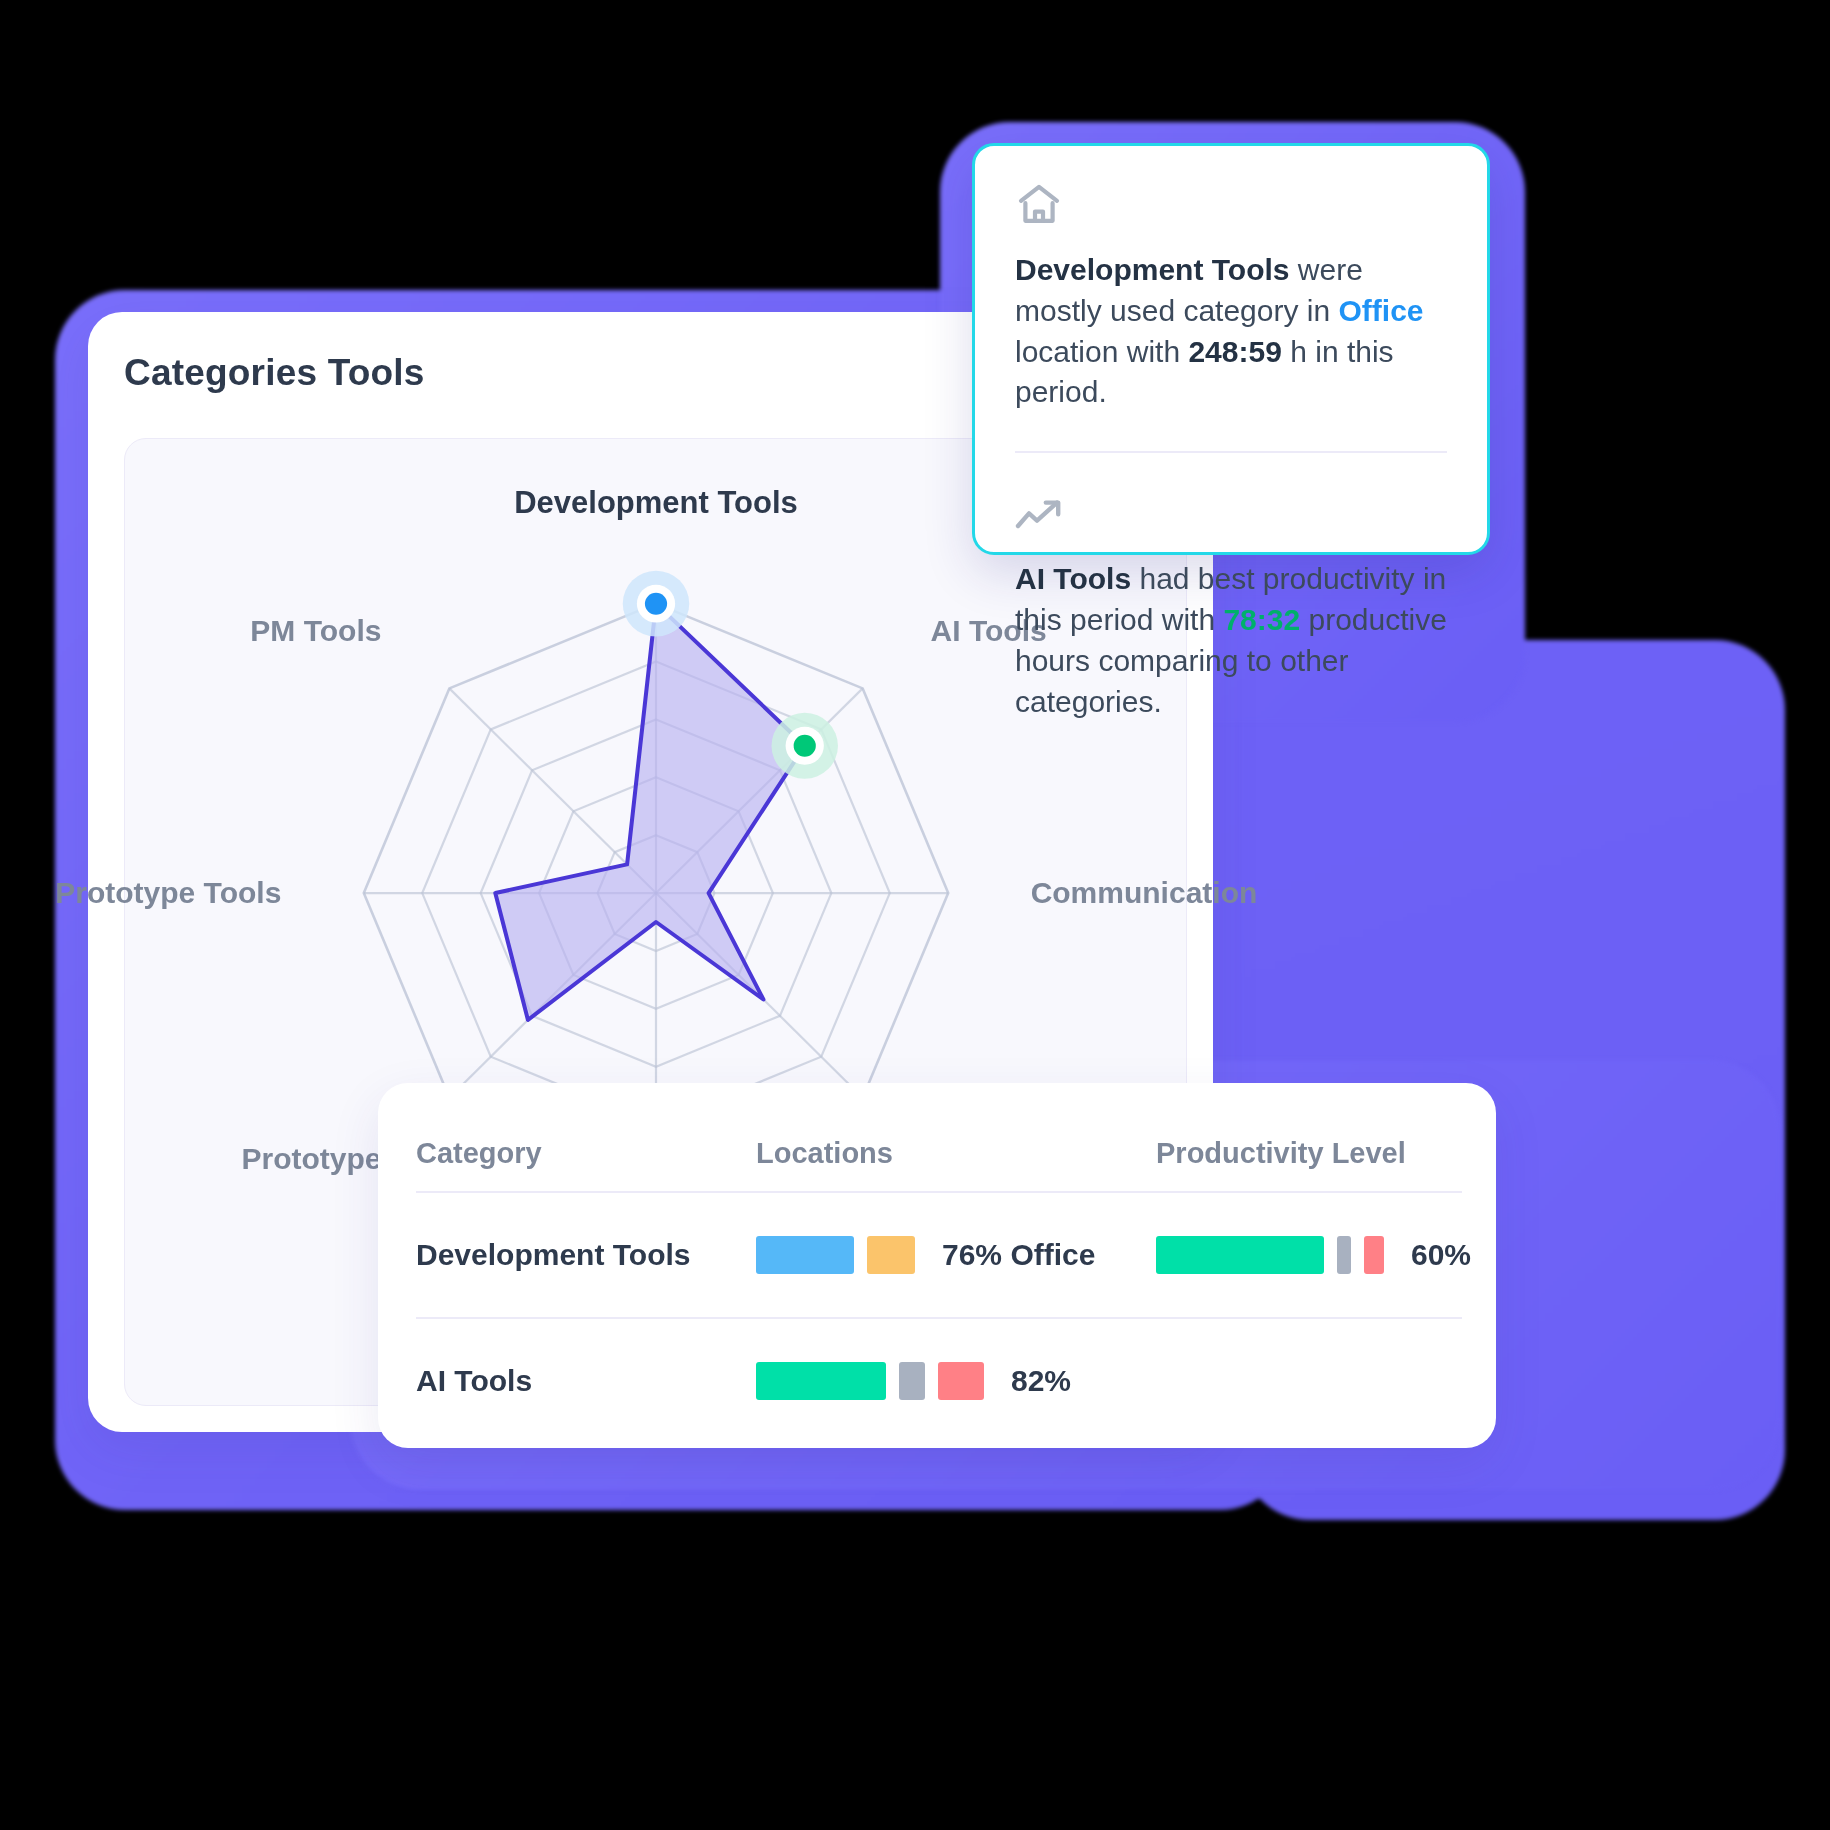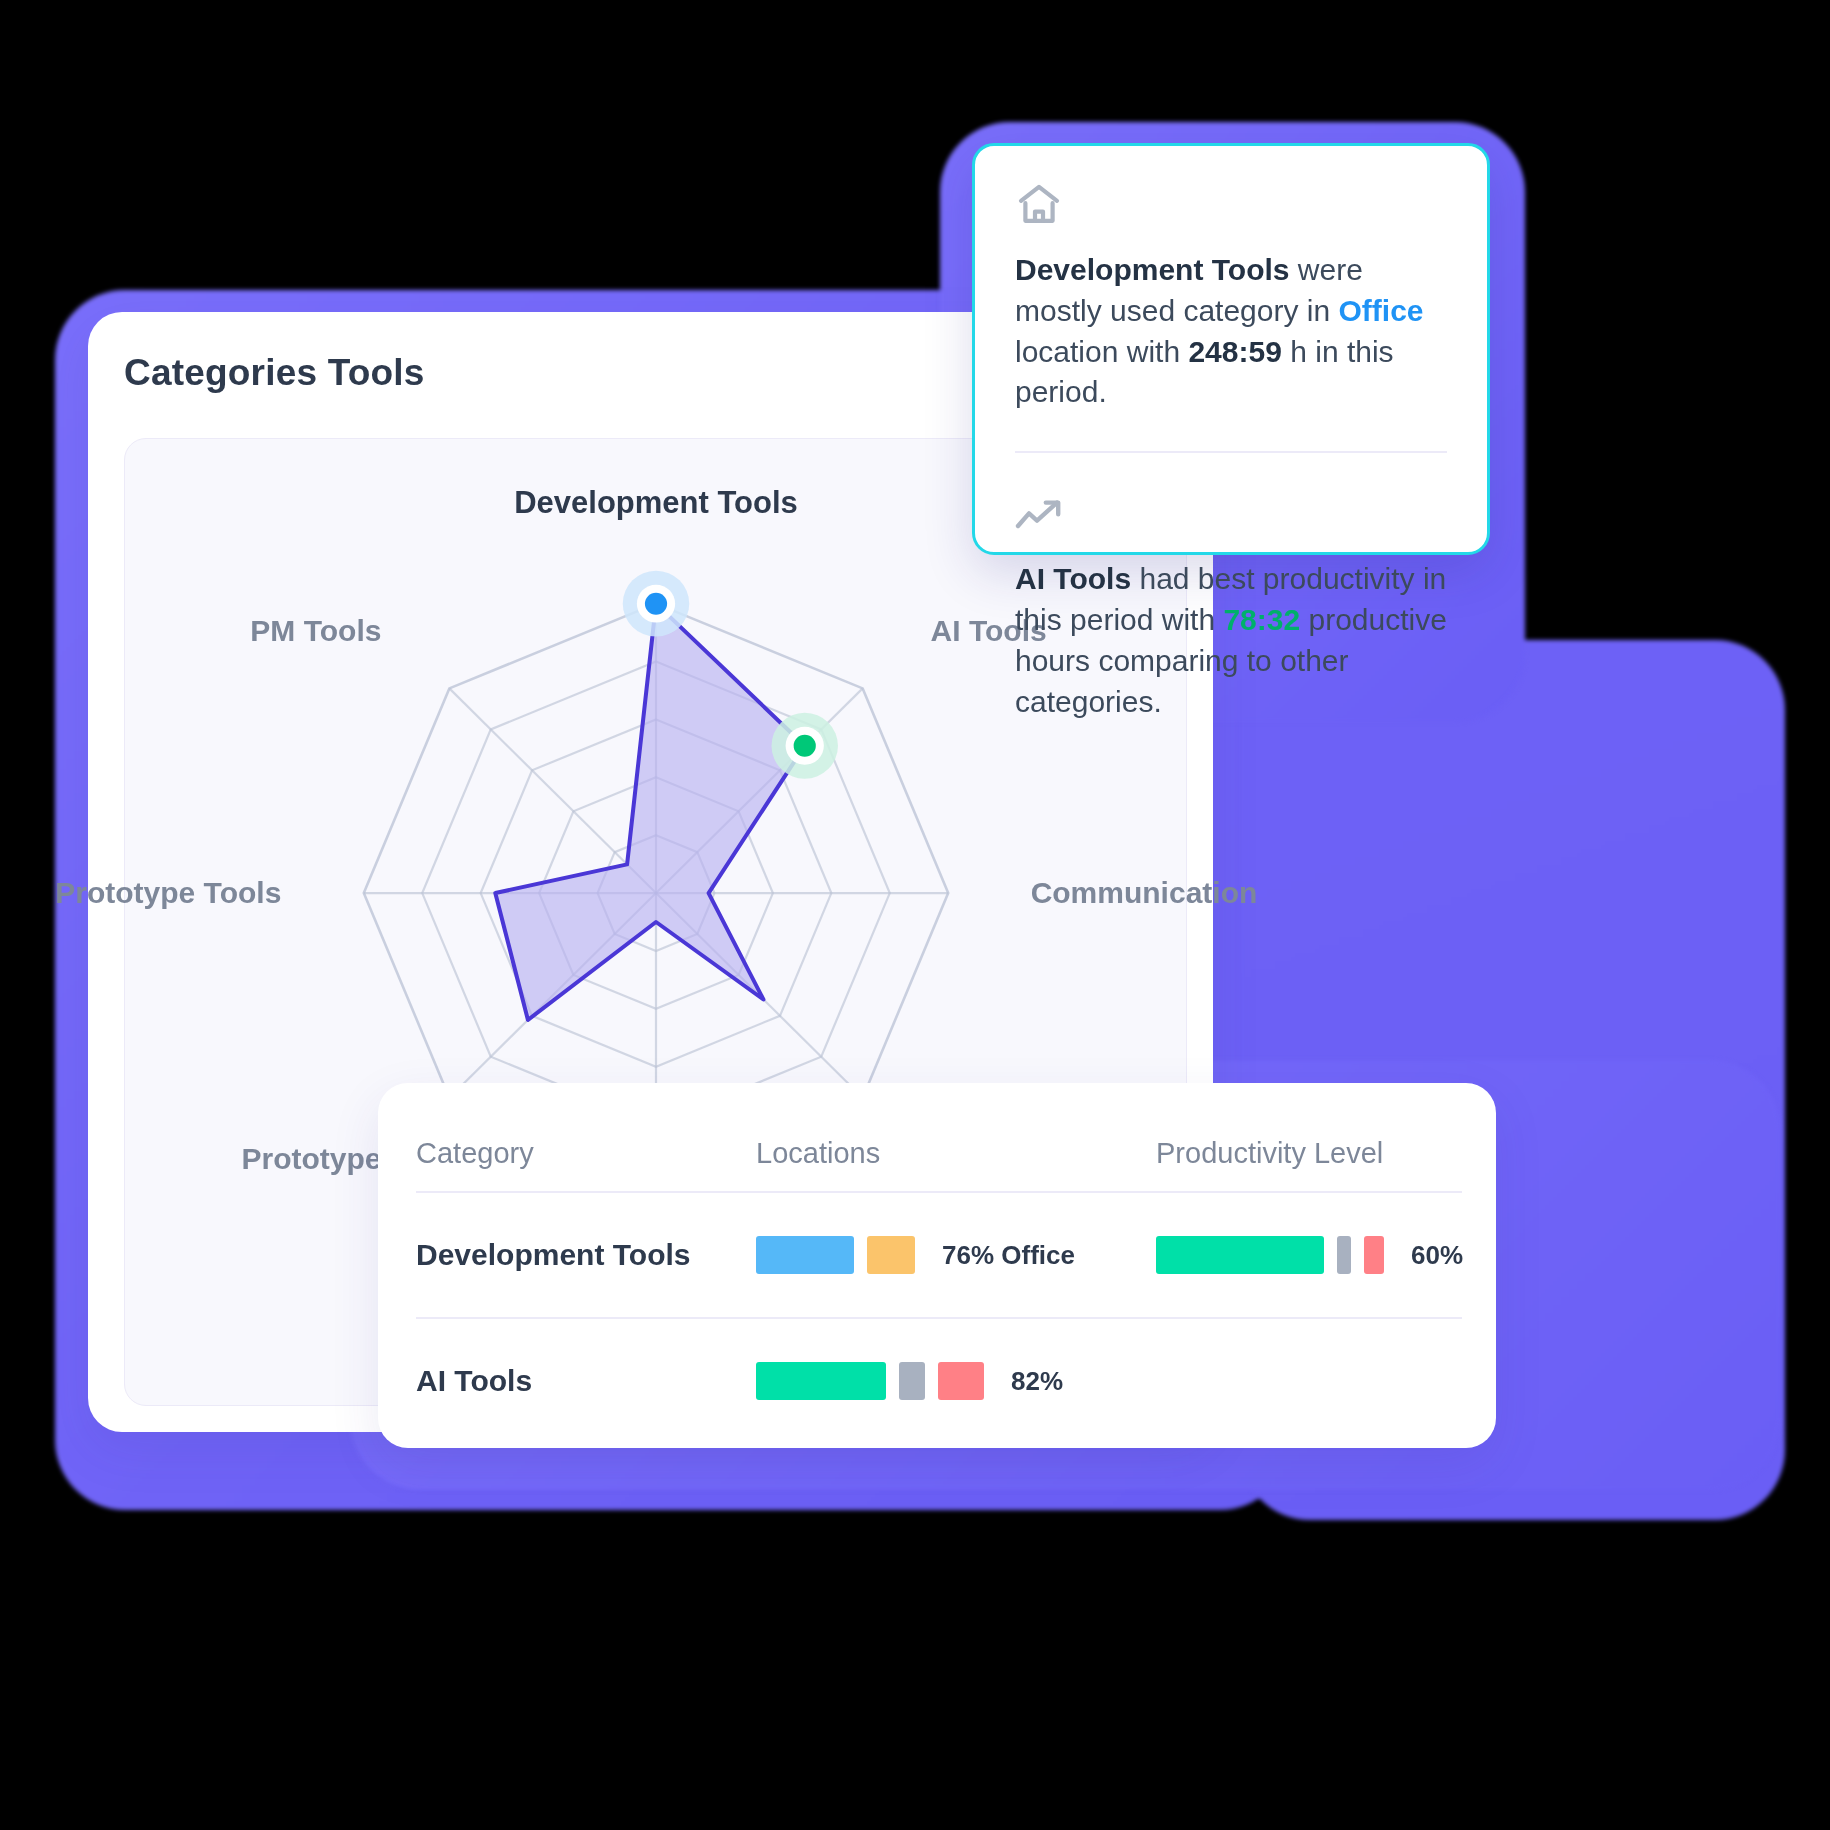--- a/index.html
+++ b/index.html
@@ -76,30 +76,30 @@
 
   
   .card-table{
     position:absolute;left:378px;top:1083px;width:1118px;height:365px;
     background:#fff;border-radius:30px;
     box-shadow:0 18px 50px rgba(60,50,150,.10);
   }
   .tbl{position:absolute;left:38px;right:34px;top:32px;}
   .tbl-row{display:flex;align-items:center;}
   .tbl-head{height:76px;}
-  .th{font-size:29px;color:#7d8799;font-weight:400;}
+  .th{font-size:29px;color:#7d8799;font-weight:700;}
   .c-cat{width:340px;flex:0 0 340px;}
   .c-loc{width:400px;flex:0 0 400px;}
   .c-prod{flex:1 1 auto;}
   .hr{height:2px;background:#eceaf8;}
   .tbl-body-row{height:124px;}
   .td-cat{font-size:30px;font-weight:bold;color:#2e3a4d;}
   .bars{display:flex;align-items:center;gap:13px;}
   .bar{height:38px;border-radius:3px;}
-  .pctlabel{font-size:26px;font-weight:bold;color:#2e3a4d;margin-left:14px;white-space:nowrap;}
+  .pctlabel{font-size:30px;font-weight:bold;color:#2e3a4d;margin-left:14px;white-space:nowrap;}
 </style>
 </head>
 <body>
 
 <div id="stage">
 
   <div class="glow glow-main"></div>
   <div class="glow glow-right"></div>
   <div class="glow glow-top"></div>
   <div class="glow glow-bottom"></div>

